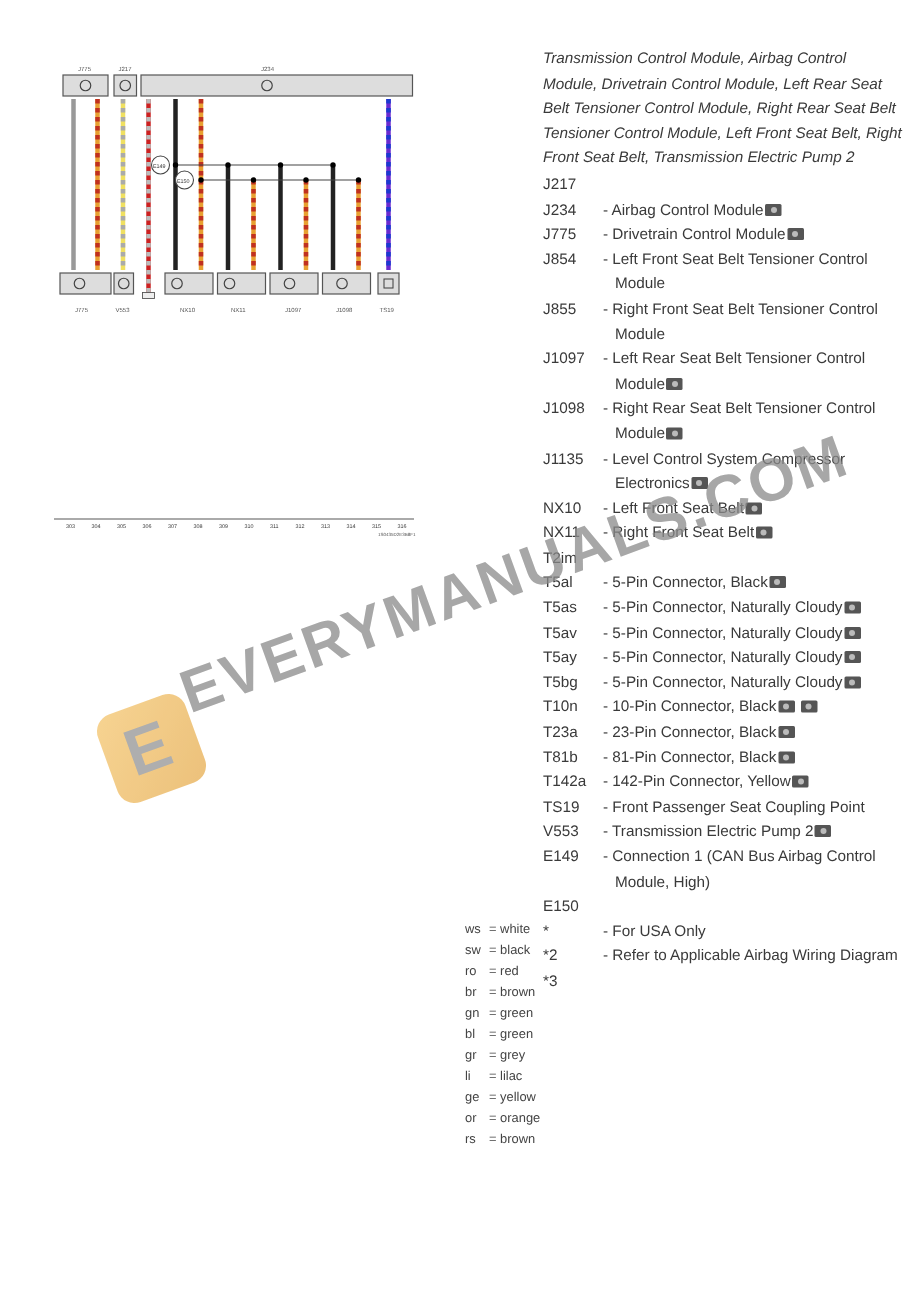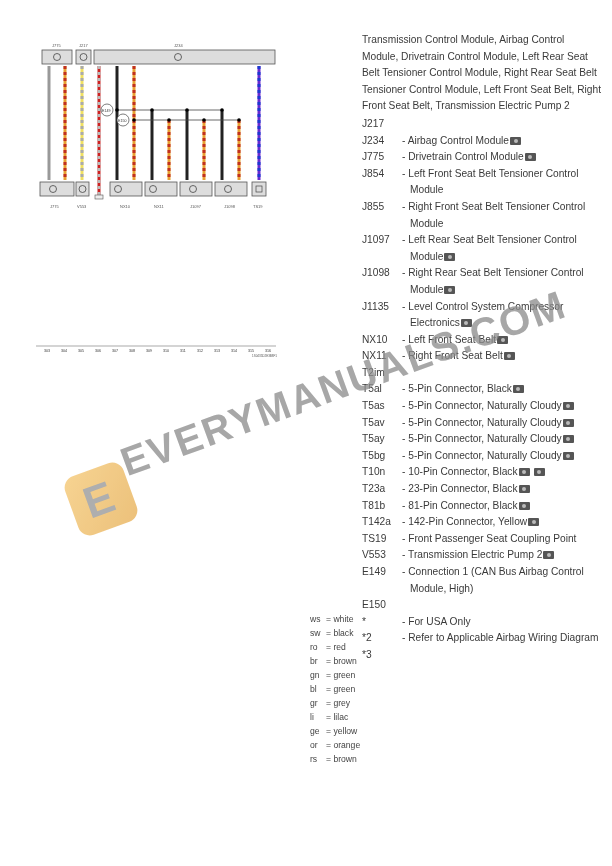--- a/index.html
+++ b/index.html
@@ -2,21 +2,21 @@
 <html><head>
 <meta charset="utf-8">
 <style>
   html, body { margin: 0; padding: 0; }
   body {
     width: 612px; height: 866px; background: #ffffff; position: relative; overflow: hidden;
     font-family: "Liberation Sans", sans-serif; color: #333;
   }
   .diagram { position: absolute; left: 30px; top: 38px; width: 250px; height: 320px; }
   .legend-right { position: absolute; left: 362px; top: 32px; width: 240px; font-size: 10.2px; line-height: 16.6px; color: #3a3a3a; }
-  .intro { margin: 0 0 1px 0; }
+  .intro { margin: 0 0 1px 0; font-style: italic; }
   .comp-row { display: flex; }
   .comp-code { width: 40px; flex: 0 0 40px; }
   .comp-desc { flex: 1; padding-left: 8px; text-indent: -8px; }
   .cam { display: inline-block; width: 11px; height: 8px; background: #555; border-radius: 1px; vertical-align: -1px; margin-left: 1px; position: relative; }
   .cam::after { content: ""; position: absolute; left: 3.5px; top: 2px; width: 4px; height: 4px; border-radius: 50%; background: #bbb; }
   .colors { position: absolute; left: 310px; top: 612px; font-size: 8.6px; line-height: 14px; color: #444; }
   .colors .row { display: flex; }
   .colors .abbr { width: 16px; }
   .watermark { position: absolute; left: 70px; top: 440px; pointer-events: none; }
   .wm-text { position: absolute; left: 60px; top: 0; font-size: 40px; font-weight: bold; color: #8a8a8a; opacity: 0.75; transform-origin: left bottom; transform: rotate(-20deg); letter-spacing: 2px; white-space: nowrap; }

